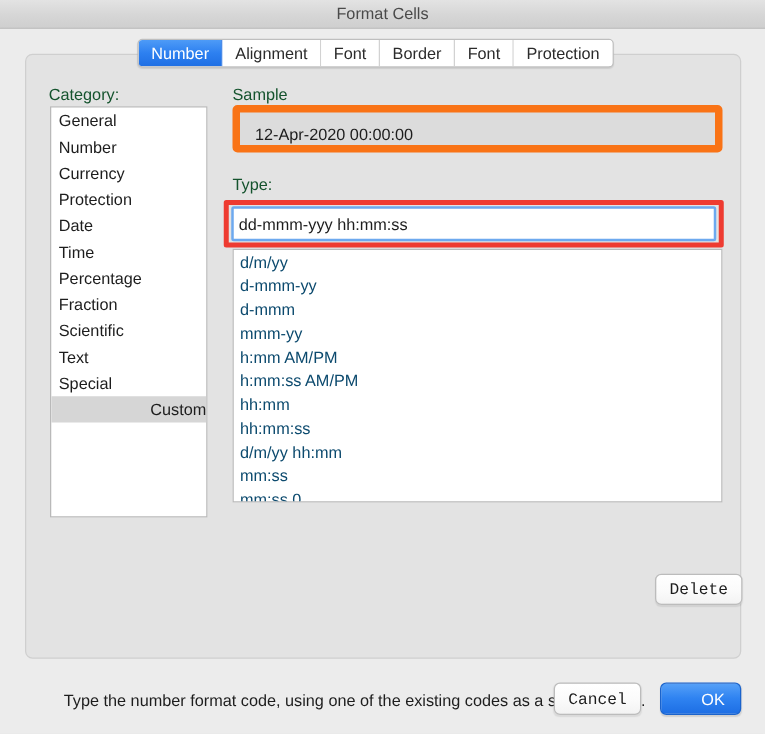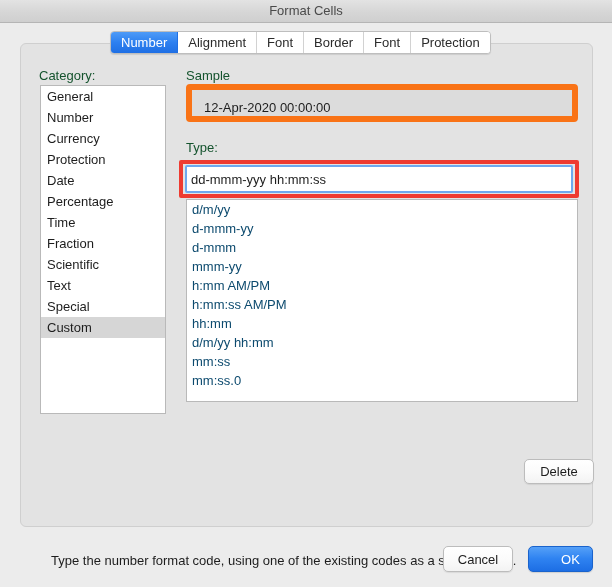--- a/index.html
+++ b/index.html
@@ -118,20 +118,21 @@
     height: 21px;
     line-height: 21px;
     padding-left: 6px;
     font-size: 13px;
     color: #1d1d1d;
     white-space: nowrap;
     cursor: default;
   }
   .cat-item.selected {
     background: #d6d6d6;
+    text-align: right;
   }
 
   
   #sample-box {
     position: absolute;
     left: 165px;
     top: 40px;
     width: 392px;
     height: 38px;
     background: #dcdcdc;
@@ -224,20 +225,21 @@
     border-radius: 5px;
     box-sizing: border-box;
     cursor: default;
     white-space: nowrap;
   }
   .btn-white {
     background: linear-gradient(to bottom, #ffffff 0%, #fbfbfb 50%, #f3f3f3 100%);
     border: 1px solid #bcbcbc;
     color: #1d1d1d;
     box-shadow: 0 1px 1px rgba(0,0,0,0.08);
+    font-family: Liberation Mono, monospace;
   }
   .btn-blue {
     background: linear-gradient(to bottom, #55a0f8 0%, #2f83f1 48%, #1d6ee4 100%);
     border: 1px solid #1a63cc;
     color: #ffffff;
     box-shadow: 0 1px 1px rgba(0,0,0,0.12);
   }
   #delete-button {
     left: 503px;
     top: 415px;
@@ -300,22 +302,22 @@
 
   <div id="panel">
 
     <div class="label" id="label-category">Category:</div>
     <div id="category-list">
         <div class="cat-item">General</div>
         <div class="cat-item">Number</div>
         <div class="cat-item">Currency</div>
         <div class="cat-item">Protection</div>
         <div class="cat-item">Date</div>
+        <div class="cat-item">Time</div>
         <div class="cat-item">Percentage</div>
-        <div class="cat-item">Time</div>
         <div class="cat-item">Fraction</div>
         <div class="cat-item">Scientific</div>
         <div class="cat-item">Text</div>
         <div class="cat-item">Special</div>
         <div class="cat-item selected">Custom</div>
       </div>
 
     <div class="label" id="label-sample">Sample</div>
     <div id="sample-box">
       <div id="sample-value">12-Apr-2020 00:00:00</div>
@@ -329,20 +331,21 @@
     <div id="type-highlight"></div>
 
     <div id="type-list">
         <div class="type-item">d/m/yy</div>
         <div class="type-item">d-mmm-yy</div>
         <div class="type-item">d-mmm</div>
         <div class="type-item">mmm-yy</div>
         <div class="type-item">h:mm AM/PM</div>
         <div class="type-item">h:mm:ss AM/PM</div>
         <div class="type-item">hh:mm</div>
+        <div class="type-item">hh:mm:ss</div>
         <div class="type-item">d/m/yy hh:mm</div>
         <div class="type-item">mm:ss</div>
         <div class="type-item">mm:ss.0</div>
       </div>
 
     <div class="btn btn-white" id="delete-button">Delete</div>
 
     <div id="help-text">Type the number format code, using one of the existing codes as a starting point.</div>
   </div>
 

